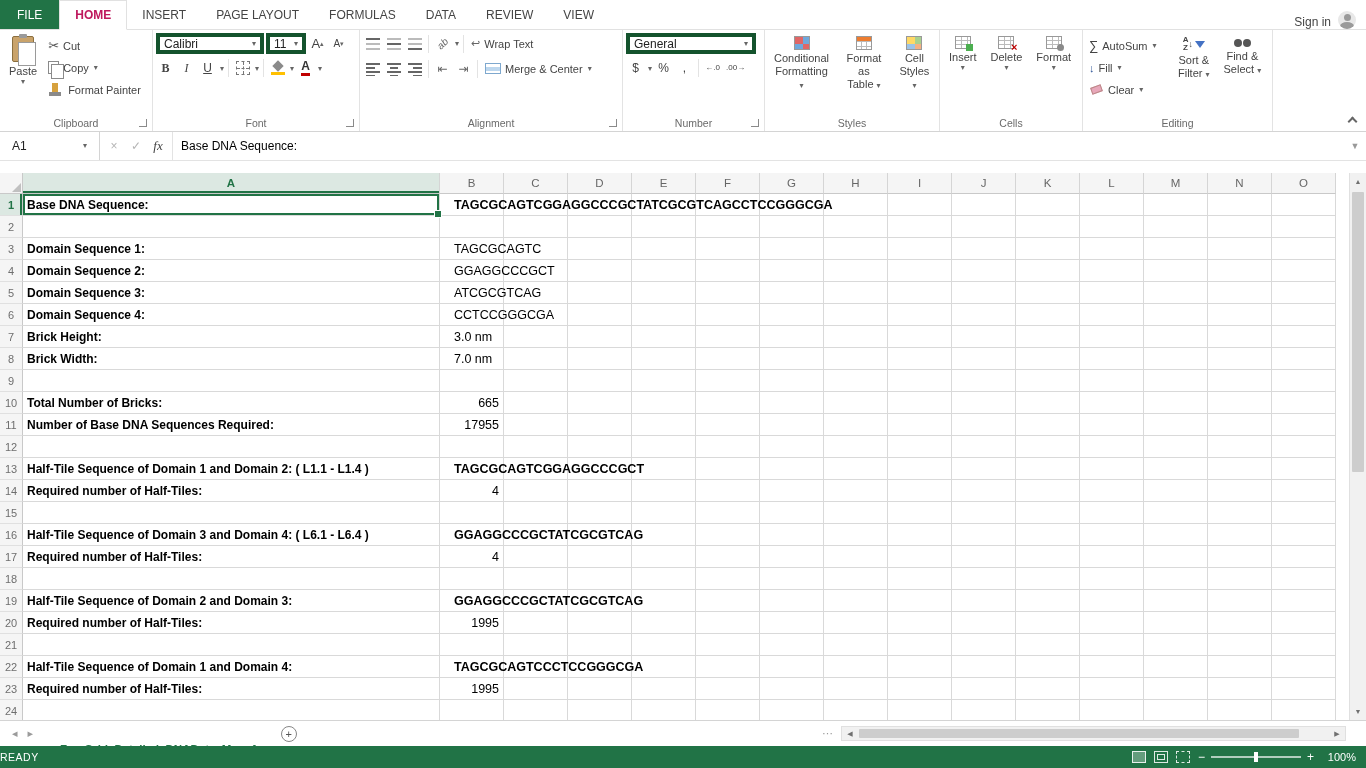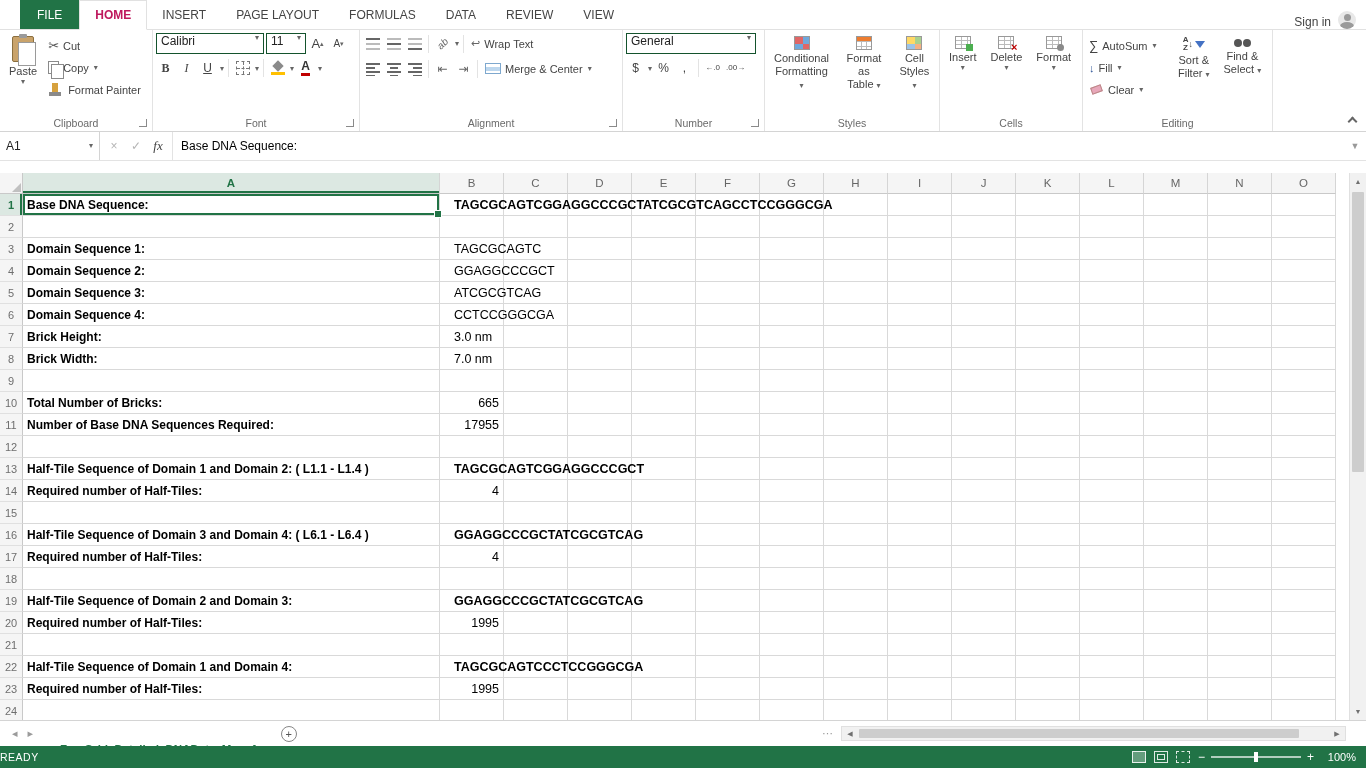--- a/index.html
+++ b/index.html
@@ -1,21 +1,21 @@
 <!DOCTYPE html>
 <html><head>
 <meta charset="utf-8">
 <style>
   * { box-sizing: border-box; margin: 0; padding: 0; }
   html,body { width:1366px; height:768px; overflow:hidden; background:#fff;
     font-family:"Liberation Sans", sans-serif; }
   .app { width:1366px; height:768px; display:flex; flex-direction:column; }
 
   
-  .tabbar { height:30px; display:flex; align-items:stretch; background:#fff; border-bottom:1px solid #E1E1E1; position:relative;padding-left:20px; }
+  .tabbar { height:30px; display:flex; align-items:stretch; background:#fff; border-bottom:1px solid #E1E1E1; position:relative; }
   .rtab { padding:0 15px; display:flex; align-items:center; font-size:12px; color:#444; cursor:default; }
   .rtab.file { background:#217346; color:#fff; padding:0 17px; }
   .rtab.active { color:#be185d; background:#fff; border:1px solid #E1E1E1; border-bottom:1px solid #fff; margin-bottom:-1px; font-weight:bold; }
   .signin { margin-left:auto; display:flex; align-items:flex-end; gap:7px; padding-right:10px; font-size:12px; color:#444; }
   .person { width:18px; height:18px; border-radius:50%; background:#E8E8E8; position:relative; overflow:hidden; }
   .person::before { content:""; position:absolute; left:5.5px; top:3px; width:7px; height:7px; border-radius:50%; background:#9a9a9a; }
   .person::after { content:""; position:absolute; left:2px; top:11px; width:14px; height:8px; border-radius:50% 50% 0 0; background:#9a9a9a; }
 
   
   .ribbon { height:102px; background:#fff; border-bottom:1px solid #D4D4D4; display:flex; position:relative; }
@@ -25,21 +25,21 @@
   .glabel { height:17px; font-size:10.5px; color:#6a6a6a; display:flex; align-items:center; justify-content:center; position:relative; }
   .launcher { position:absolute; right:2px; bottom:4px; width:8px; height:8px; border-right:1px solid #8a8a8a; border-bottom:1px solid #8a8a8a; }
   .bigbtn { display:flex; flex-direction:column; align-items:center; justify-content:flex-start; font-size:11px; color:#444; padding:3px 6px 1px; border-radius:2px; text-align:center; line-height:13px; }
   .dd { font-size:8px; color:#666; line-height:8px; }
   .dd2 { font-size:8px; color:#666; margin-left:1px; }
   .smallcol { display:flex; flex-direction:column; gap:1px; padding-top:2px; }
   .smallbtn { display:flex; align-items:center; gap:4px; font-size:11px; color:#444; height:21px; padding:0 3px; border-radius:2px; white-space:nowrap; }
   .rrow { display:flex; align-items:center; gap:2px; }
   .tbtn { min-width:19px; height:20px; display:inline-flex; align-items:center; justify-content:center; font-size:12px; color:#444; border-radius:2px; padding:0 2px; }
   .vsep { width:1px; height:18px; background:#E3E3E3; margin:0 2px; }
-  .combo { height:21px; border:1px solid #14532d; background:#fff; font-size:12px; color:#222; display:flex; align-items:flex-start; justify-content:space-between; padding:0 4px; }
+  .combo { height:21px; border:4px solid #14532d; background:#fff; font-size:12px; color:#222; display:flex; align-items:center; justify-content:space-between; padding:6px 4px; }
   .ic { display:inline-flex; align-items:center; justify-content:center; }
 
   .ic-paste { position:relative; width:22px; height:26px; background:#C9A36B; border:1px solid #8b6f3f; border-radius:2px; margin-bottom:3px; }
   .ic-paste::before { content:""; position:absolute; left:5px; top:5px; width:16px; height:22px; background:#fff; border:1px solid #9a9a9a; }
   .ic-paste::after { content:""; position:absolute; left:6px; top:-3px; width:8px; height:4px; background:#9a9a9a; border-radius:1px; }
   .ic-cut { font-size:13px; color:#555; }
   .ic-copy { width:11px; height:13px; border:1px solid #8a8a8a; background:#fff; position:relative; }
   .ic-copy::before { content:""; position:absolute; left:2px; top:2px; width:11px; height:13px; border:1px solid #8a8a8a; background:#fff; }
   .ic-painter { width:6px; height:9px; background:#D6A13D; position:relative; margin:0 6px 4px 4px; }
   .ic-painter::after { content:""; position:absolute; left:-3px; top:9px; width:12px; height:4px; background:#8a8a8a; }
@@ -82,21 +82,21 @@
   .azcol { display:flex; flex-direction:column; font-size:8px; line-height:8px; font-weight:bold; color:#444; }
   .ic-funnel { width:0; height:0; border-left:5px solid transparent; border-right:5px solid transparent; border-top:7px solid #4472C4; margin-left:2px; }
   .ic-find { position:relative; width:17px; height:11px; margin-bottom:3px; }
   .ic-find::before, .ic-find::after { content:""; position:absolute; bottom:0; width:8px; height:8px; border-radius:50%; background:#555; }
   .ic-find::before { left:0; } .ic-find::after { right:0; }
   .collapse-chev { position:absolute; right:10px; bottom:6px; width:8px; height:8px; display:flex; align-items:flex-end; justify-content:center; }
   .collapse-chev i { width:7px; height:7px; border-left:2px solid #666; border-top:2px solid #666; transform:rotate(45deg); display:block; }
 
   
   .fbar { height:29px; border-bottom:1px solid #E3E3E3; display:flex; align-items:stretch; background:#fff; }
-  .namebox { width:100px; border-right:1px solid #D4D4D4; display:flex; align-items:center; justify-content:space-between; padding:0 6px; font-size:12px; color:#222; }
+  .namebox { width:100px; border-right:1px solid #D4D4D4; display:flex; align-items:center; justify-content:space-between; padding:0 12px; font-size:12px; color:#222; }
   .fbtns { display:flex; align-items:center; gap:2px; padding:0 4px; border-right:1px solid #E3E3E3; }
   .fbtn { width:20px; height:20px; display:flex; align-items:center; justify-content:center; font-size:12px; color:#B5B5B5; }
   .fbtn.fx { color:#444; font-family:"Liberation Serif",serif; font-style:italic; font-size:13px; }
   .fcontent { flex:1; display:flex; align-items:center; padding:0 8px; font-size:12px; color:#000; }
   .fexpand { width:22px; display:flex; align-items:center; justify-content:center; color:#999; font-size:9px; }
   .fspacer { height:12px; background:#fff; }
 
   
   .gridarea { flex:1; display:flex; overflow:hidden; background:#fff; }
   .gridmain { flex:1; display:flex; flex-direction:column; overflow:hidden; }

